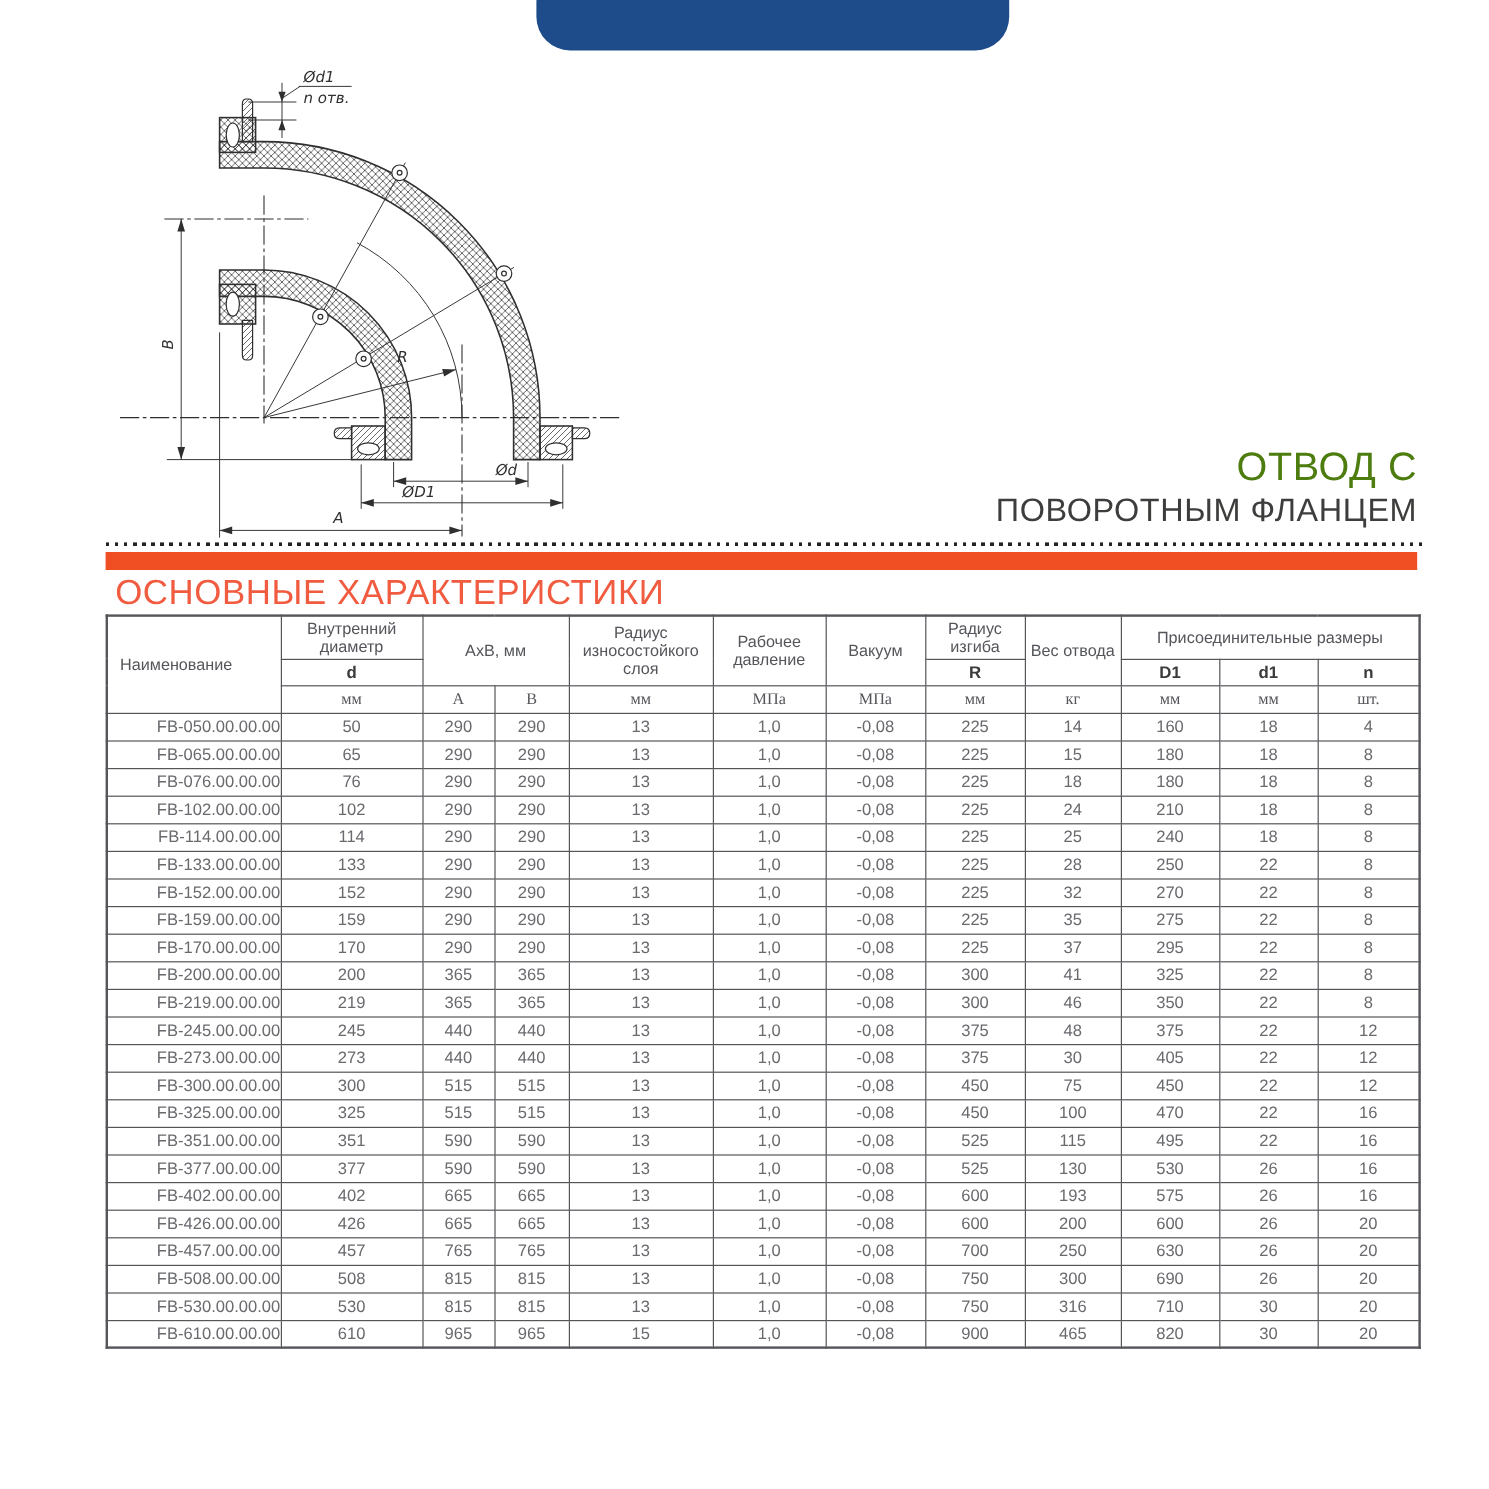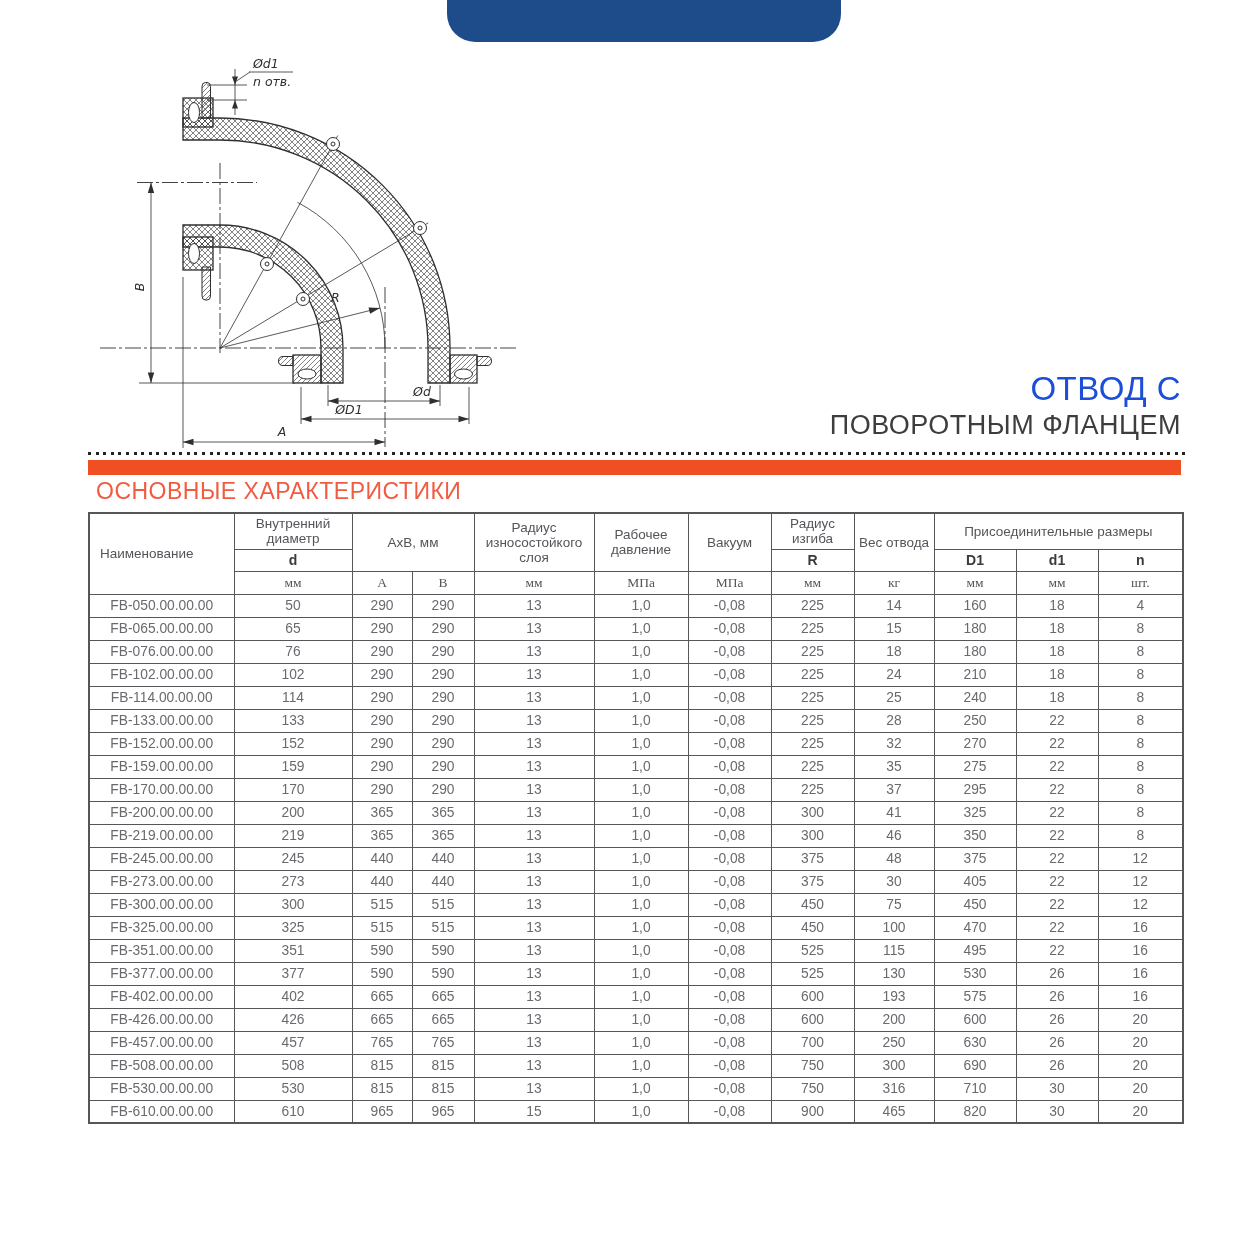--- a/index.html
+++ b/index.html
@@ -7,43 +7,43 @@
   .page { position:relative; width:1241px; height:1241px; background:#fff;
           font-family:"Liberation Sans", sans-serif; overflow:hidden; }
 
   .tab { position:absolute; left:447px; top:-26px; width:394px; height:68px;
          background:#1e4c8b; border-radius:28px; }
 
   .drawing { position:absolute; left:85px; top:55px; }
 
   .titles { position:absolute; top:370px; right:60px; text-align:right;
             line-height:37px; letter-spacing:.5px; }
-  .t1 { font-size:33px; color:#1d4ed8; }
+  .t1 { font-size:33px; color:#4d7c0f; }
   .t2 { font-size:27px; color:#3d3d3c; }
 
   .dotline { position:absolute; left:88px; top:452px; width:1098px; height:3px;
              background:repeating-linear-gradient(to right,#232323 0 3px,transparent 3px 7.6px); }
   .bar { position:absolute; left:88px; top:460px; width:1093px; height:15px; background:#f04e23; }
 
-  .heading { position:absolute; left:96px; top:478px; font-size:23px; color:#f15b40;
+  .heading { position:absolute; left:96px; top:478px; font-size:29px; color:#f15b40;
              letter-spacing:.5px; font-weight:normal; }
 
   .tblwrap { position:absolute; left:88px; top:512px; }
   table { border-collapse:collapse; table-layout:fixed; width:1094px; border:2px solid #55565a; }
   th,td { border:1.4px solid #55565a; text-align:center; vertical-align:middle;
           font-weight:normal; color:#54555a; padding:0; overflow:hidden; }
   thead tr.h1 th { font-size:13.5px; line-height:15px; }
   tr.h1 { height:36px; }
   tr.h2 { height:22px; }
   tr.h3 { height:23px;font-family:Liberation Serif, serif; }
   thead tr.h3 th { font-size:13.5px; }
   th.name-h { text-align:left; padding-left:10px; font-size:14.5px; }
   .sym { font-weight:bold; color:#3b3b3b; font-size:14px; }
   tbody td { height:23px; font-size:13.8px; color:#696a6e; }
-  tbody td.name { text-align:center; padding-left:0; }
+  tbody td.name { text-align:right; padding-left:0; }
 
   .lbl { font-family:"DejaVu Sans", sans-serif; font-style:italic; font-size:12.5px; fill:#2f2f2f; }
 </style>
 </head>
 <body>
 
 <div class="page">
 
   <div class="tab"></div>
 

